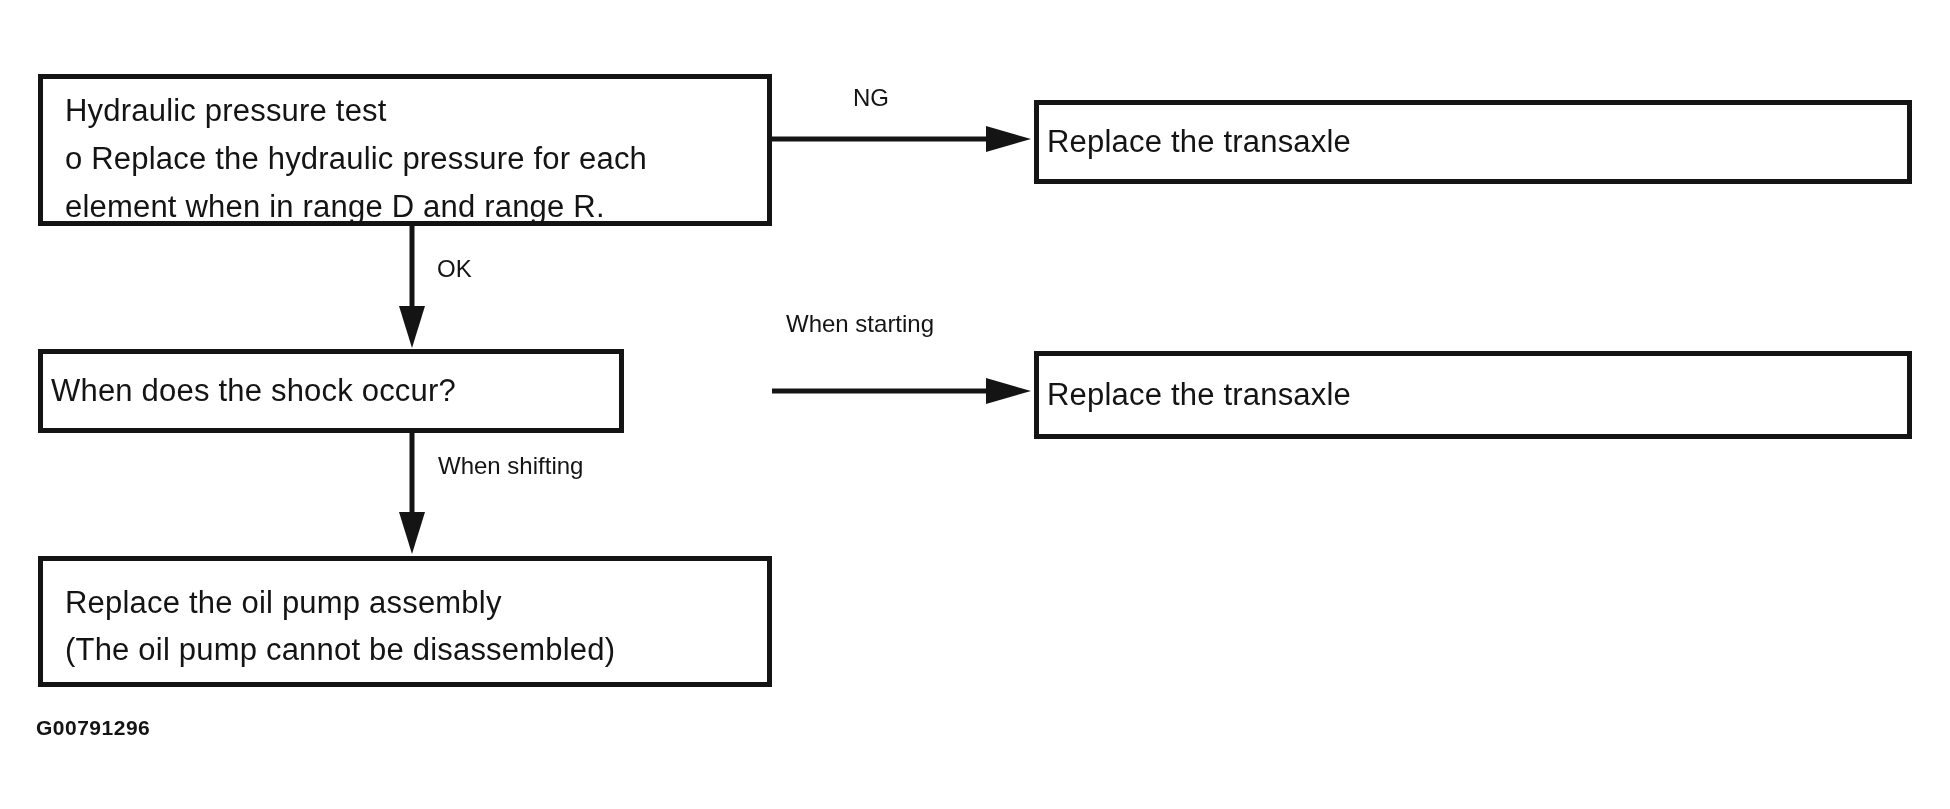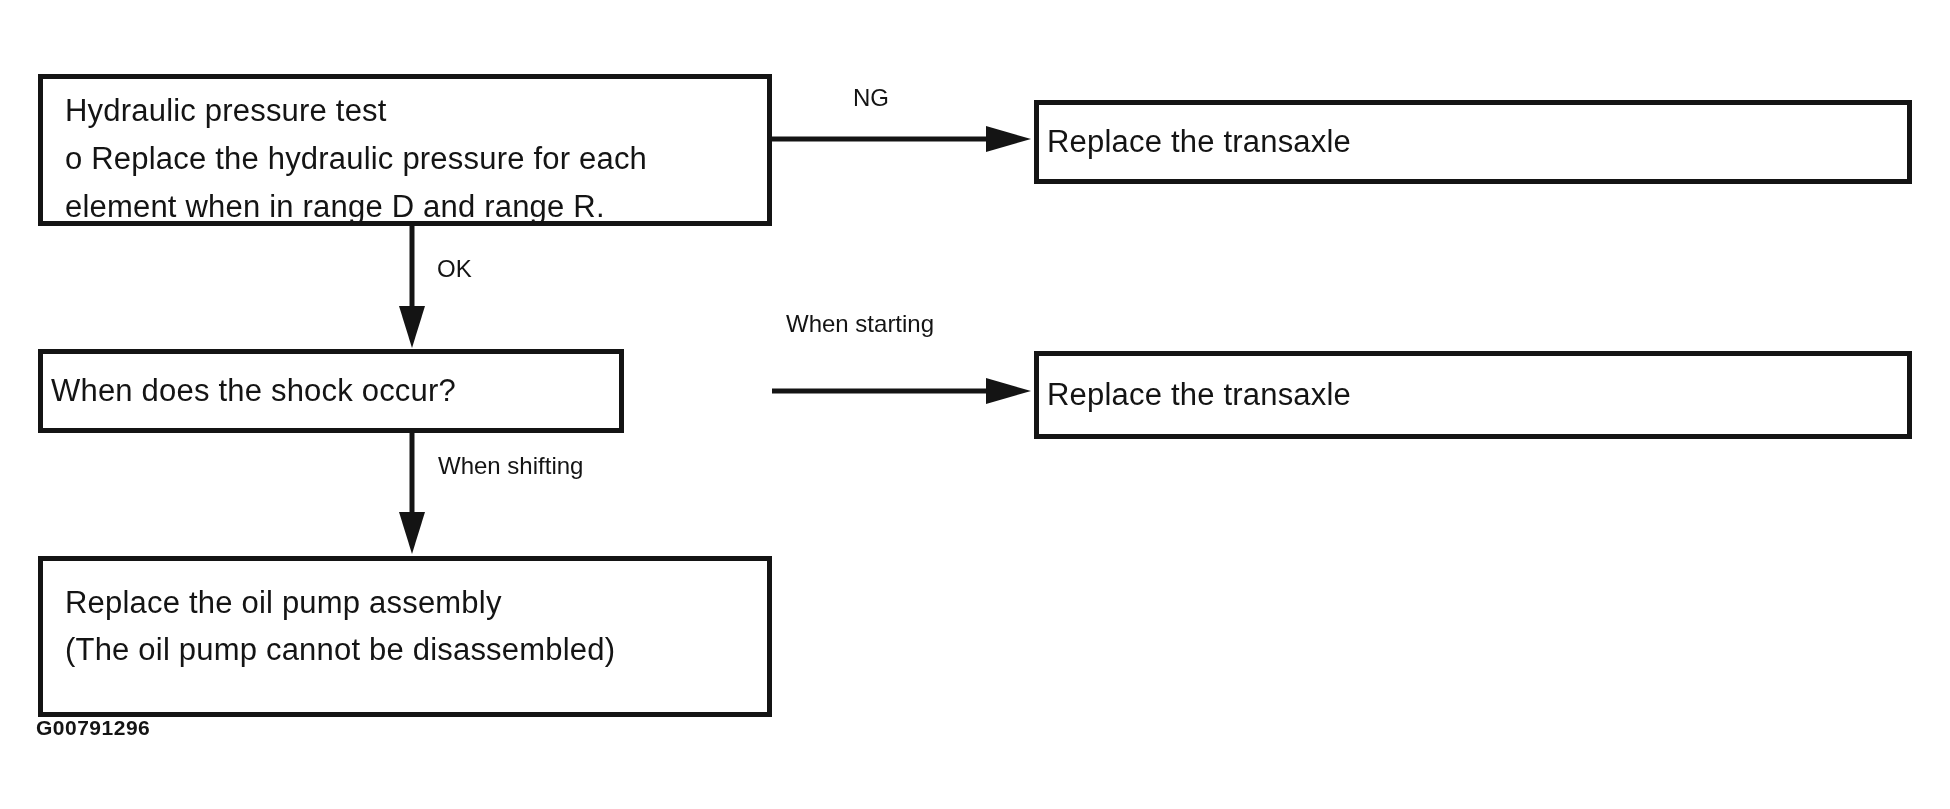--- a/index.html
+++ b/index.html
@@ -96,21 +96,21 @@
   </div>
 
   <div class="node node--single" style="left:38px; top:349px; width:586px; height:84px;">
     <div class="ln">When does the shock occur?</div>
   </div>
 
   <div class="node node--single" style="left:1034px; top:351px; width:878px; height:88px;">
     <div class="ln">Replace the transaxle</div>
   </div>
 
-  <div class="node node--multiline" style="left:38px; top:556px; width:734px; height:161px; padding-top:18px; line-height:47px;">
+  <div class="node node--multiline" style="left:38px; top:556px; width:734px; height:131px; padding-top:18px; line-height:47px;">
     <div class="ln">Replace the oil pump assembly</div>
     <div class="ln">(The oil pump cannot be disassembled)</div>
   </div>
 
   <div class="edge-label" style="left:853px; top:84px;">NG</div>
 
   <div class="edge-label" style="left:437px; top:255px;">OK</div>
 
   <div class="edge-label" style="left:786px; top:310px;">When starting</div>
 

